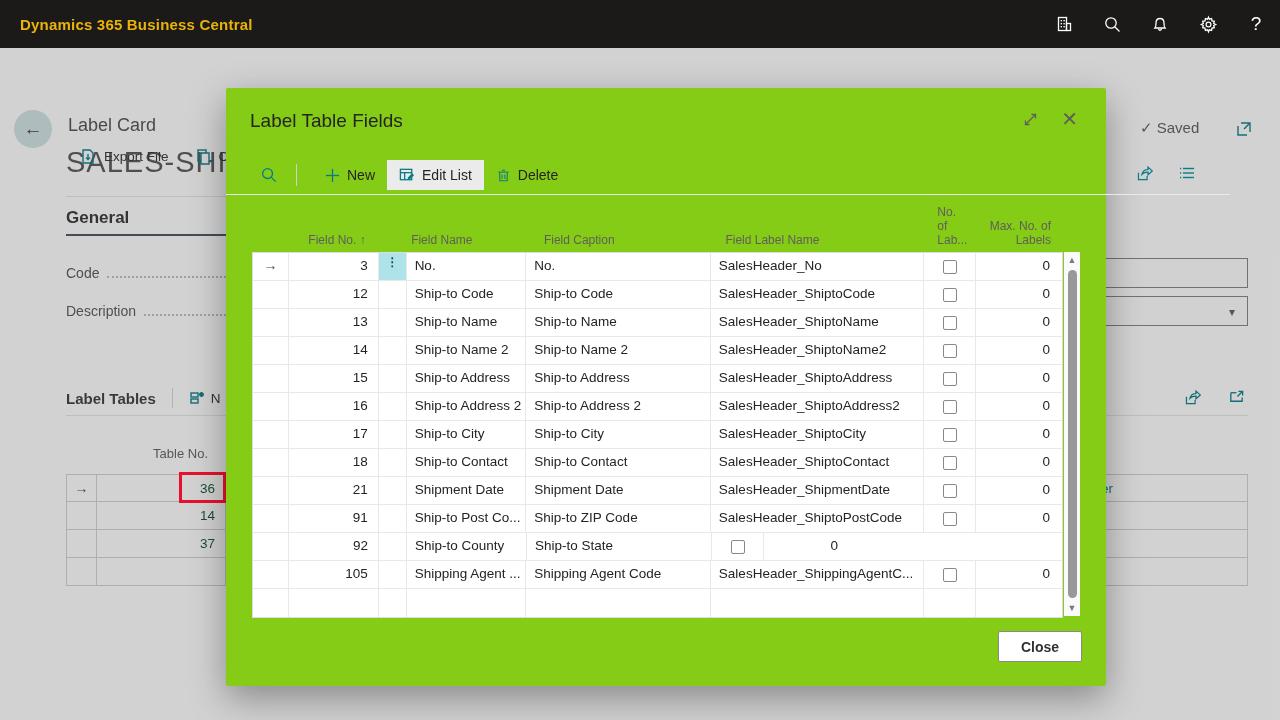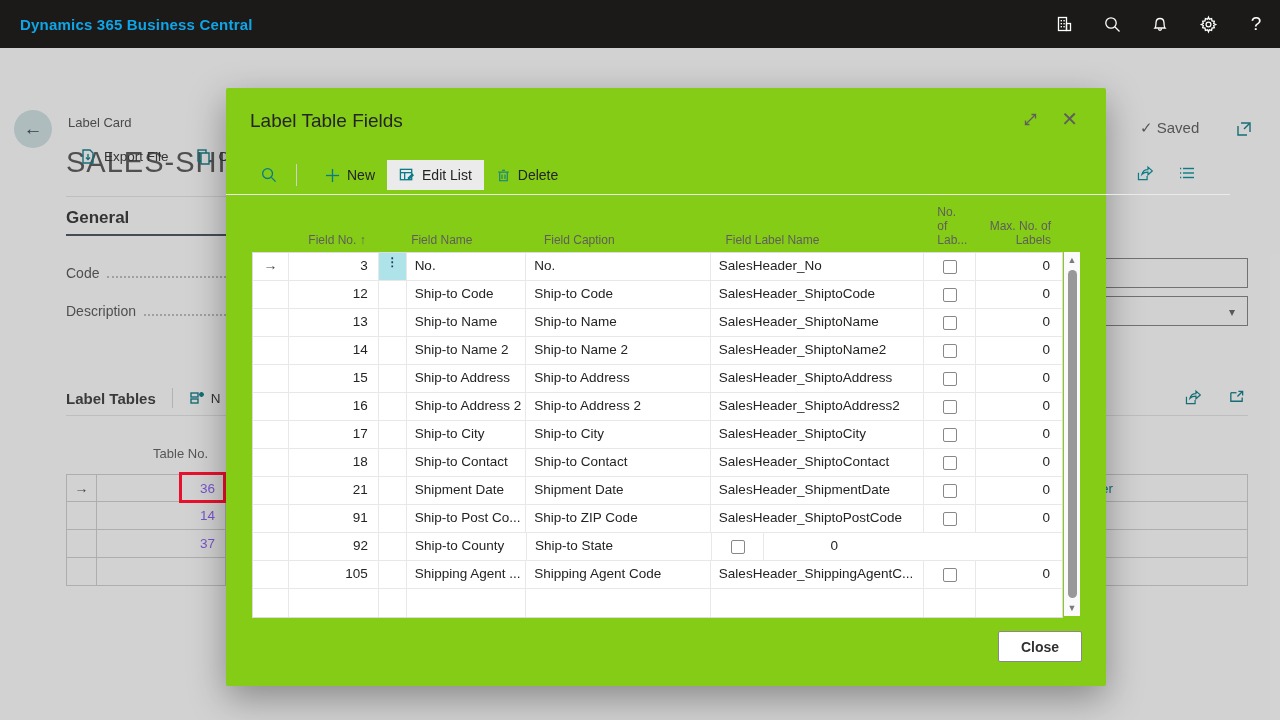--- a/index.html
+++ b/index.html
@@ -2,33 +2,33 @@
 <html><head>
 <meta charset="utf-8">
 <style>
   * { margin:0; padding:0; box-sizing:border-box; }
   html,body { width:1280px; height:720px; overflow:hidden; }
   body { font-family:"Liberation Sans", sans-serif; background:#fff; position:relative; }
 
   
   .topbar { position:absolute; left:0; top:0; width:1280px; height:48px; background:#1b1a19;
             display:flex; align-items:center; z-index:20; }
-  .topbar-title { color:#0ea5e9; font-size:15px; font-weight:700; margin-left:20px; letter-spacing:.2px; }
+  .topbar-title { color:#eab308; font-size:15px; font-weight:700; margin-left:20px; letter-spacing:.2px; }
   .topbar-icons { margin-left:auto; display:flex; align-items:center; gap:0; }
   .tb-icon { width:48px; height:48px; display:flex; align-items:center; justify-content:center;
              color:#fff; cursor:pointer; }
   .tb-icon svg { stroke:#fff; fill:none; stroke-width:1.3; }
   .tb-q { font-size:19px; color:#fff; font-weight:400; }
 
   
   .page { position:absolute; left:0; top:48px; width:1280px; height:672px; background:#fdfdfd; z-index:1; }
   .back-circle { position:absolute; left:14px; top:62px; width:38px; height:38px; border-radius:50%;
                  background:#cfe0e3; display:flex; align-items:center; justify-content:center;
                  color:#2b3a42; font-size:19px; cursor:pointer; }
-  .breadcrumb { position:absolute; left:68px; top:67px; font-size:13px; color:#4f4f4f; }
+  .breadcrumb { position:absolute; left:68px; top:67px; font-size:18px; color:#4f4f4f; }
   .page-title { position:absolute; left:66px; top:98px; font-size:29px; font-weight:400; color:#555;
                 letter-spacing:1px; }
   .page-top-icons { position:absolute; left:552px; top:60px; display:flex; gap:22px; align-items:center; }
   .pt-icon { width:40px; height:40px; display:flex; align-items:center; justify-content:center; }
   .saved { position:absolute; left:1140px; top:71px; font-size:15px; color:#5c5c5c; }
   .newwin { position:absolute; left:1235px; top:72px; }
 
   .page-toolbar { position:absolute; left:80px; top:100px; display:flex; gap:26px; align-items:center; }
   .ptb-item { display:flex; gap:7px; align-items:center; font-size:13.5px; color:#323130; cursor:pointer; }
   .ptb-divider { position:absolute; left:66px; top:148px; width:560px; height:1px; background:#e3e3e3; }
@@ -53,21 +53,21 @@
   .lt-divider { position:absolute; left:66px; top:367px; width:560px; height:1px; background:#e3e3e3; }
   .lt-divider2 { position:absolute; left:1100px; top:367px; width:148px; height:1px; background:#e3e3e3; }
 
   .lt-colheader { position:absolute; left:96px; top:398px; width:112px; text-align:right;
                   font-size:13px; color:#605e5c; }
   .lt-table { position:absolute; left:66px; top:426px; width:160px; }
   .lt-row { display:flex; height:28px; border:1px solid #cfcfcf; border-top:none; }
   .lt-row:first-child { border-top:1px solid #cfcfcf; }
   .lt-sel { width:30px; border-right:1px solid #cfcfcf; display:flex; align-items:center;
             justify-content:center; color:#444; font-size:14px; }
-  .lt-val { flex:1; font-size:13.5px; color:#8b5cf6; text-align:right; padding:6px 10px 0 0; }
+  .lt-val { flex:1; font-size:13.5px; color:#14532d; text-align:right; padding:6px 10px 0 0; }
   .lt-table-right { position:absolute; left:1090px; top:426px; width:158px; }
   .ltr-row { height:28px; border:1px solid #cfcfcf; border-top:none; font-size:13.5px; color:#0a7c87;
              padding:6px 0 0 10px; }
   .ltr-row:first-child { border-top:1px solid #cfcfcf; }
 
   
   .overlay { position:absolute; left:0; top:48px; width:1280px; height:672px;
              background:rgba(60,60,60,0.22); z-index:5; }
 
   

